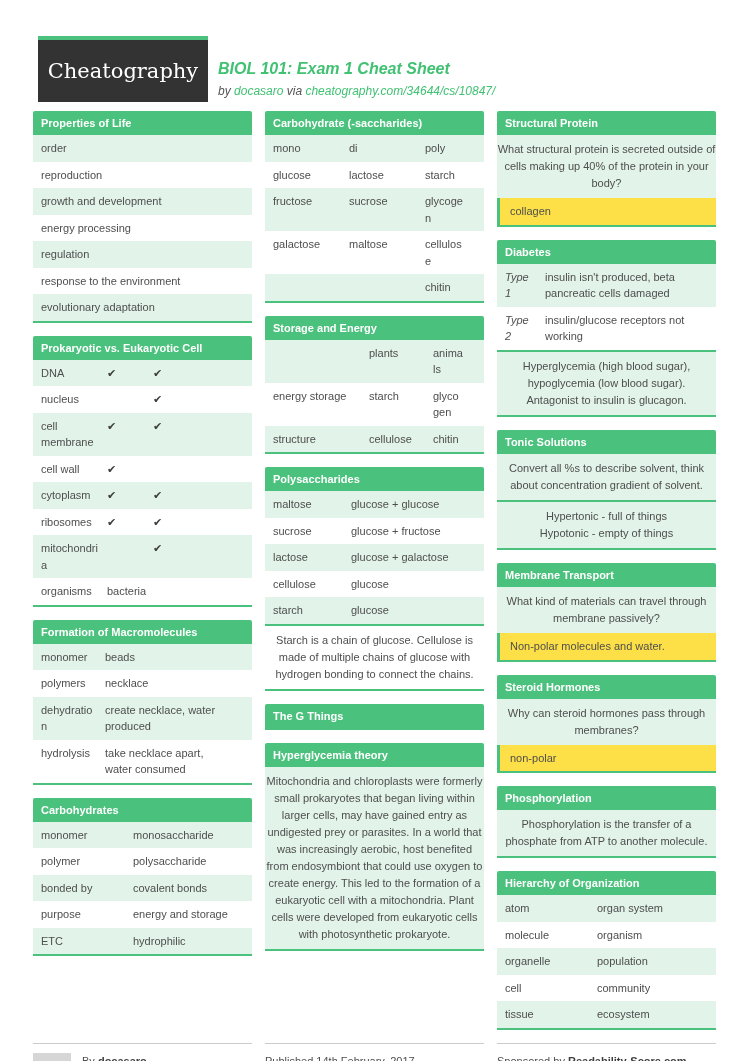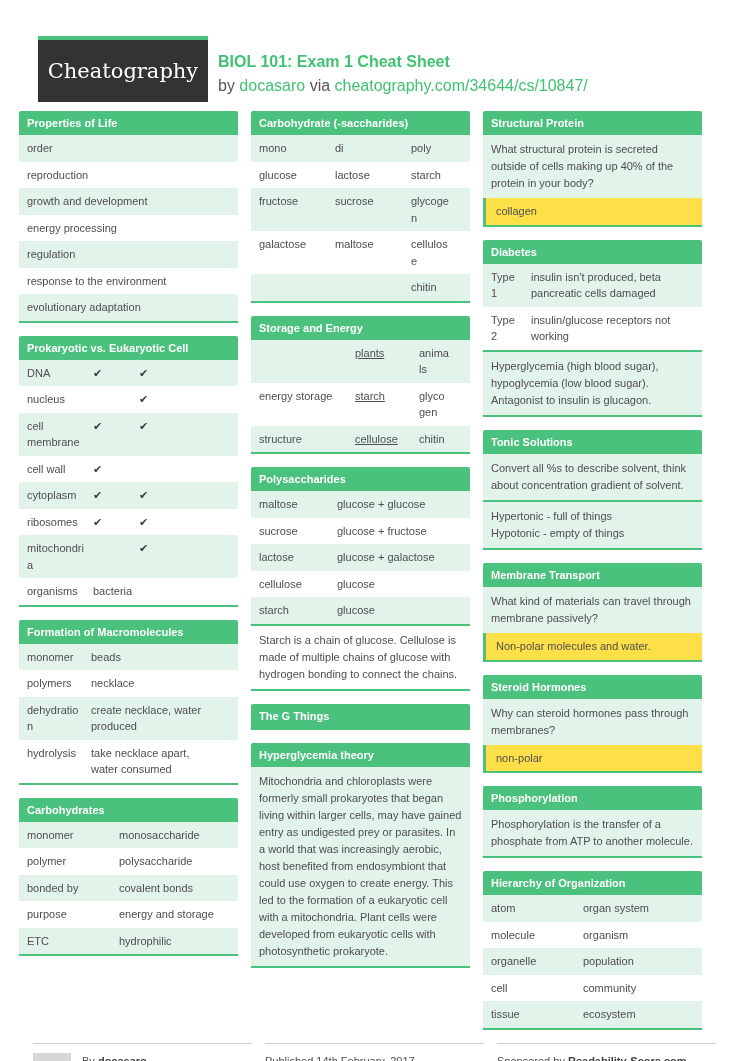--- a/index.html
+++ b/index.html
@@ -7,55 +7,55 @@
               font-family:"Liberation Sans","DejaVu Sans",sans-serif; }
   a { text-decoration:none; }
 
   
   .top { position:relative; height:111px; }
   .logo { position:absolute; left:38px; top:36px; width:170px; height:66px;
           background:#333333; border-top:4px solid #4ac17c;
           display:flex; align-items:center; justify-content:center; }
   .logo span { color:#ffffff; font-family:"DejaVu Serif","Liberation Serif",serif;
                font-size:21px; }
-  .titleblock { position:absolute; left:218px; top:53px; }
+  .titleblock { position:absolute; left:218px; top:60px;font-style:italic; }
   .title { color:#41c173; font-size:16px; font-weight:bold; margin-bottom:6px; }
-  .byline { font-size:16px; color:#555555; }
+  .byline { font-size:12px; color:#555555; }
   .byline .lnk { color:#41c173; }
 
   
-  .content { display:flex; margin:0 19px; gap:13px; }
+  .content { display:flex; margin:0 33px; gap:13px; }
   .col { width:219px; flex:0 0 219px; }
 
   .card { margin-bottom:13px; border-bottom:2px solid #4ac17c; border-radius:2px 2px 0 0; }
   .card-h { background:#4ac17c; color:#ffffff; font-weight:bold; font-size:11px;
             padding:6px 8px; border-radius:2px 2px 0 0; }
   .row { display:flex; font-size:11px; color:#4e4e4e; line-height:1.5; }
   .rows .row:nth-child(odd) { background:#e2f3e9; }
   .row > div { padding:5px 0 5px 8px; overflow-wrap:anywhere; }
   .row > div:last-child { padding-right:20px; flex:1; }
 
   .list .row > div { width:100%; }
 
   .t-prok .ca { width:66px; flex:0 0 66px; }
   .t-prok .cb { width:46px; flex:0 0 46px; }
   .t-2col .ca { width:64px; flex:0 0 64px; }
   .t-wide .ca { width:92px; flex:0 0 92px; }
   .t-poly .ca { width:78px; flex:0 0 78px; }
   .t-sacch .ca, .t-sacch .cb { width:76px; flex:0 0 76px; }
   .t-stor .ca { width:96px; flex:0 0 96px; }
-  .t-stor .cb { width:64px; flex:0 0 64px;text-decoration:underline; }
-  .t-diab .ca { width:40px; flex:0 0 40px; }
+  .t-stor .cb { width:64px; flex:0 0 64px; }
+  .t-diab .ca { width:40px; flex:0 0 40px;font-style:italic; }
 
   .chk { font-weight:bold; color:#3d3d3d; }
 
   .body-block { background:#e2f3e9; font-size:11px; color:#4e4e4e;
-                line-height:1.55; padding:6px 8px; }
+                line-height:1.55; padding:6px 0;text-align:center; }
   .note { border-top:2px solid #4ac17c; font-size:11px; color:#4e4e4e;
-          line-height:1.55; padding:6px 8px; }
+          line-height:1.55; padding:6px 8px;text-align:center; }
   .note.green { background:#e2f3e9; }
   .ans { background:#fde047; border-left:3px solid #4ac17c;
          font-size:11px; color:#4e4e4e; padding:5px 10px; line-height:1.5; }
 
   
   .footer { display:flex; margin:0 33px; gap:13px; padding-top:0; }
   .fcol { width:219px; flex:0 0 219px; border-top:1px solid #cccccc;
           padding-top:9px; font-size:11px; color:#4e4e4e; line-height:1.55; }
   .fcol b { color:#3d3d3d; }
   .fcol1 { display:flex; }

